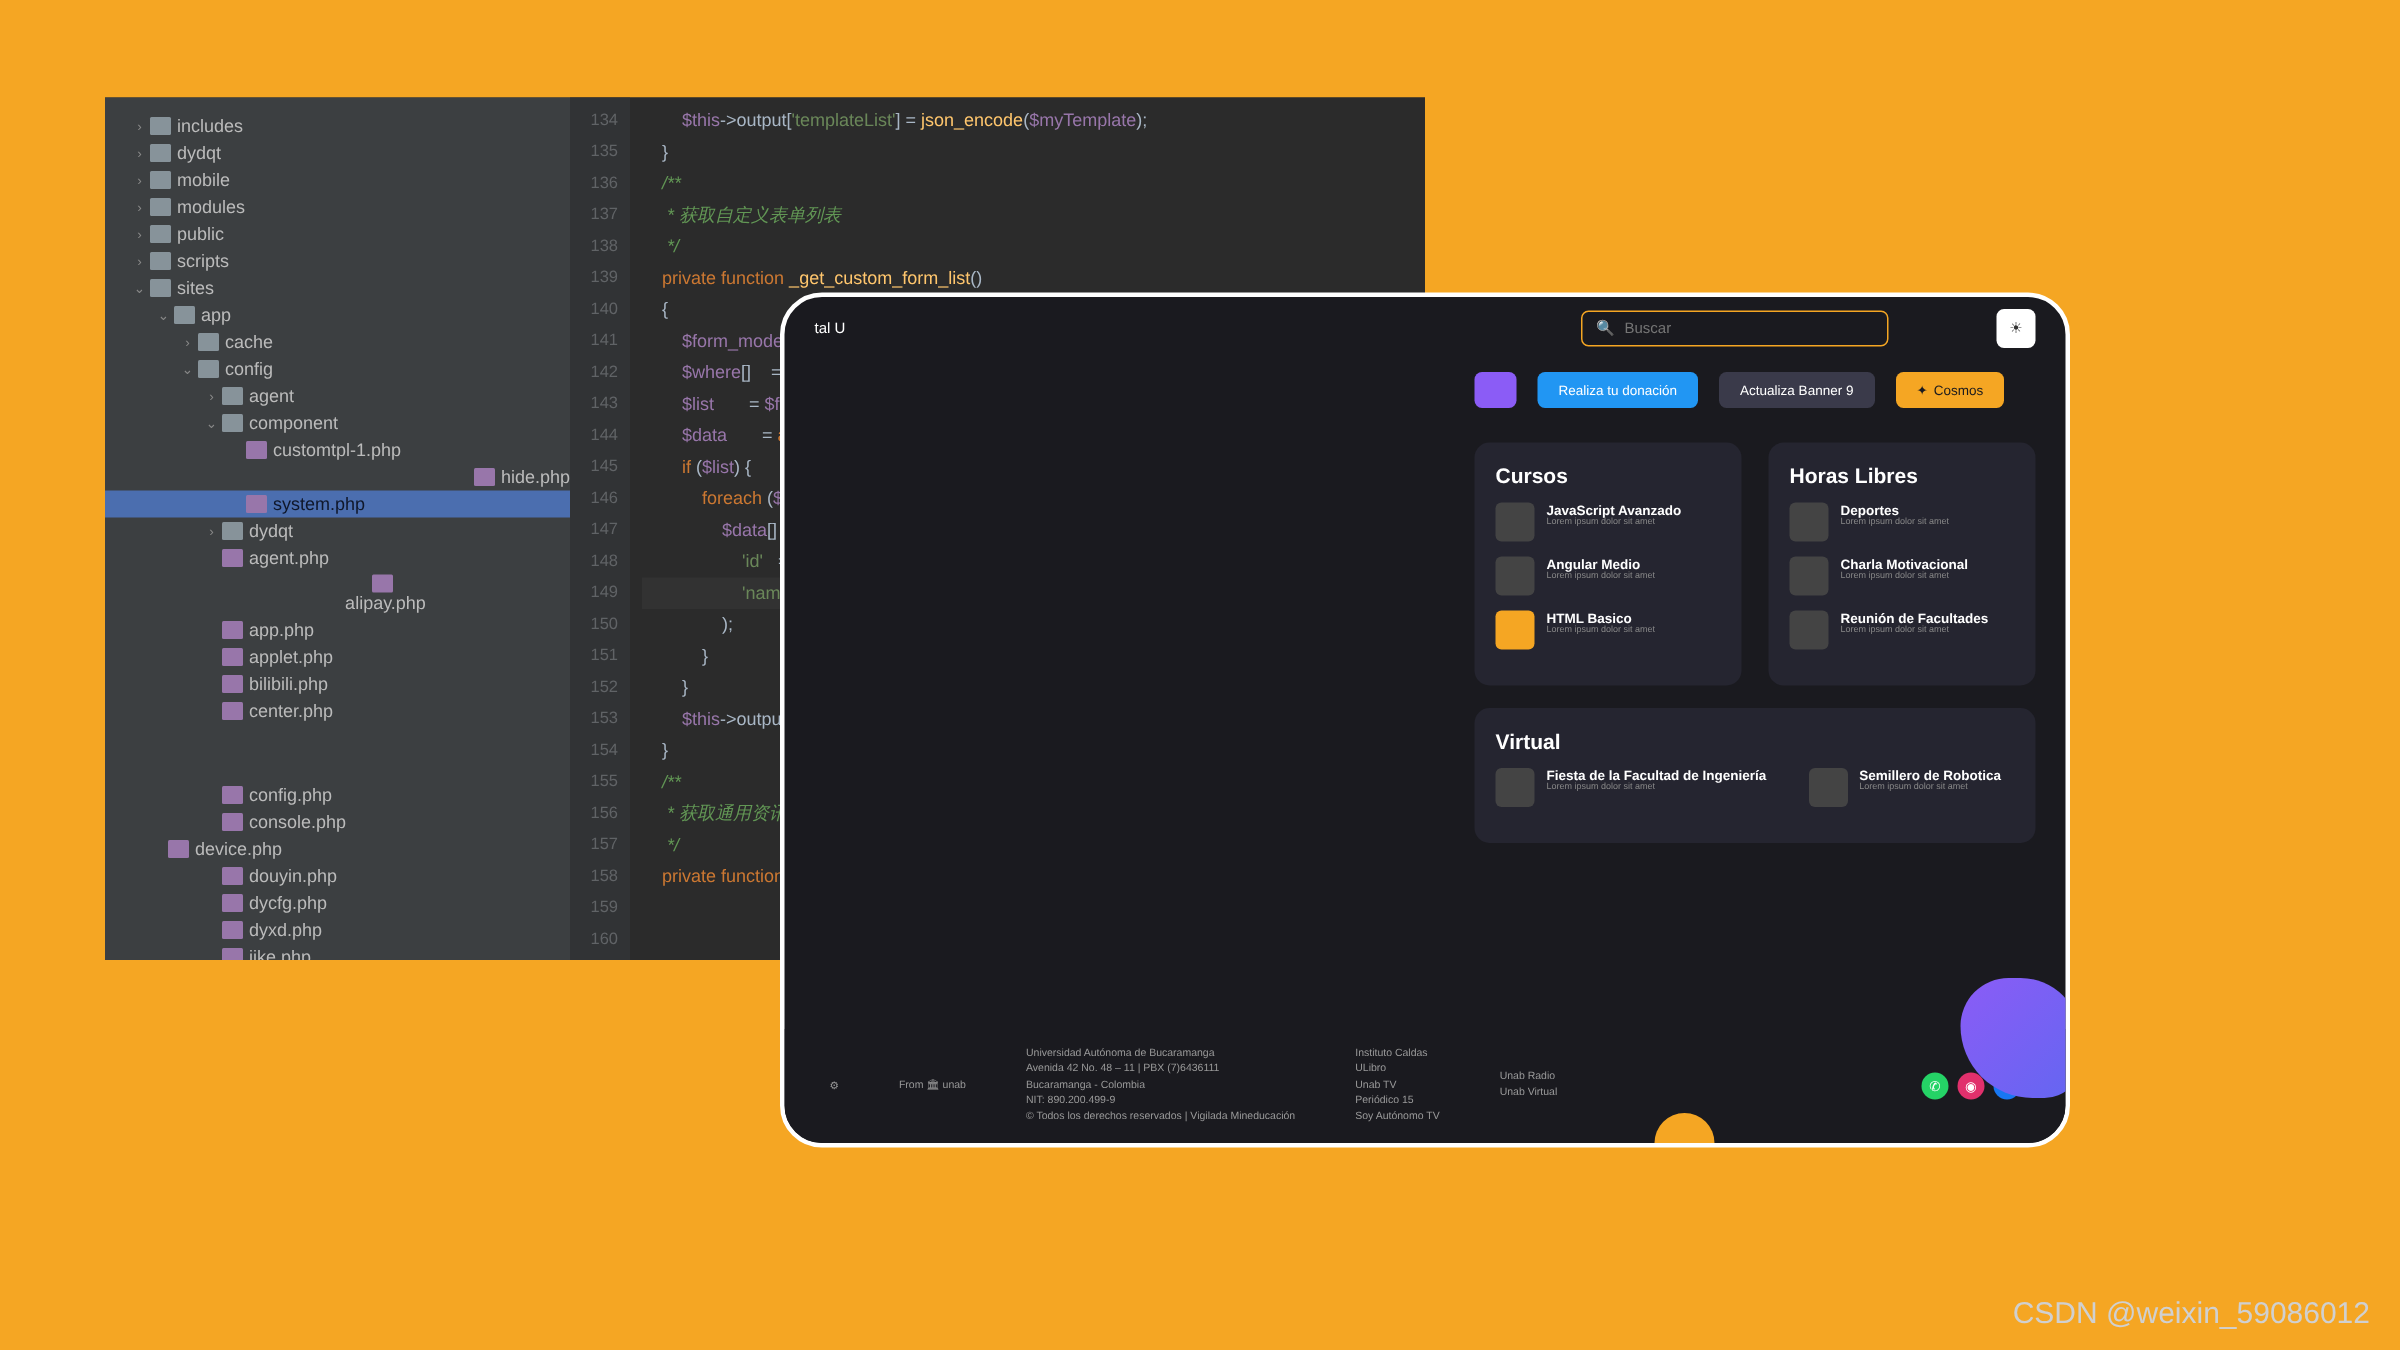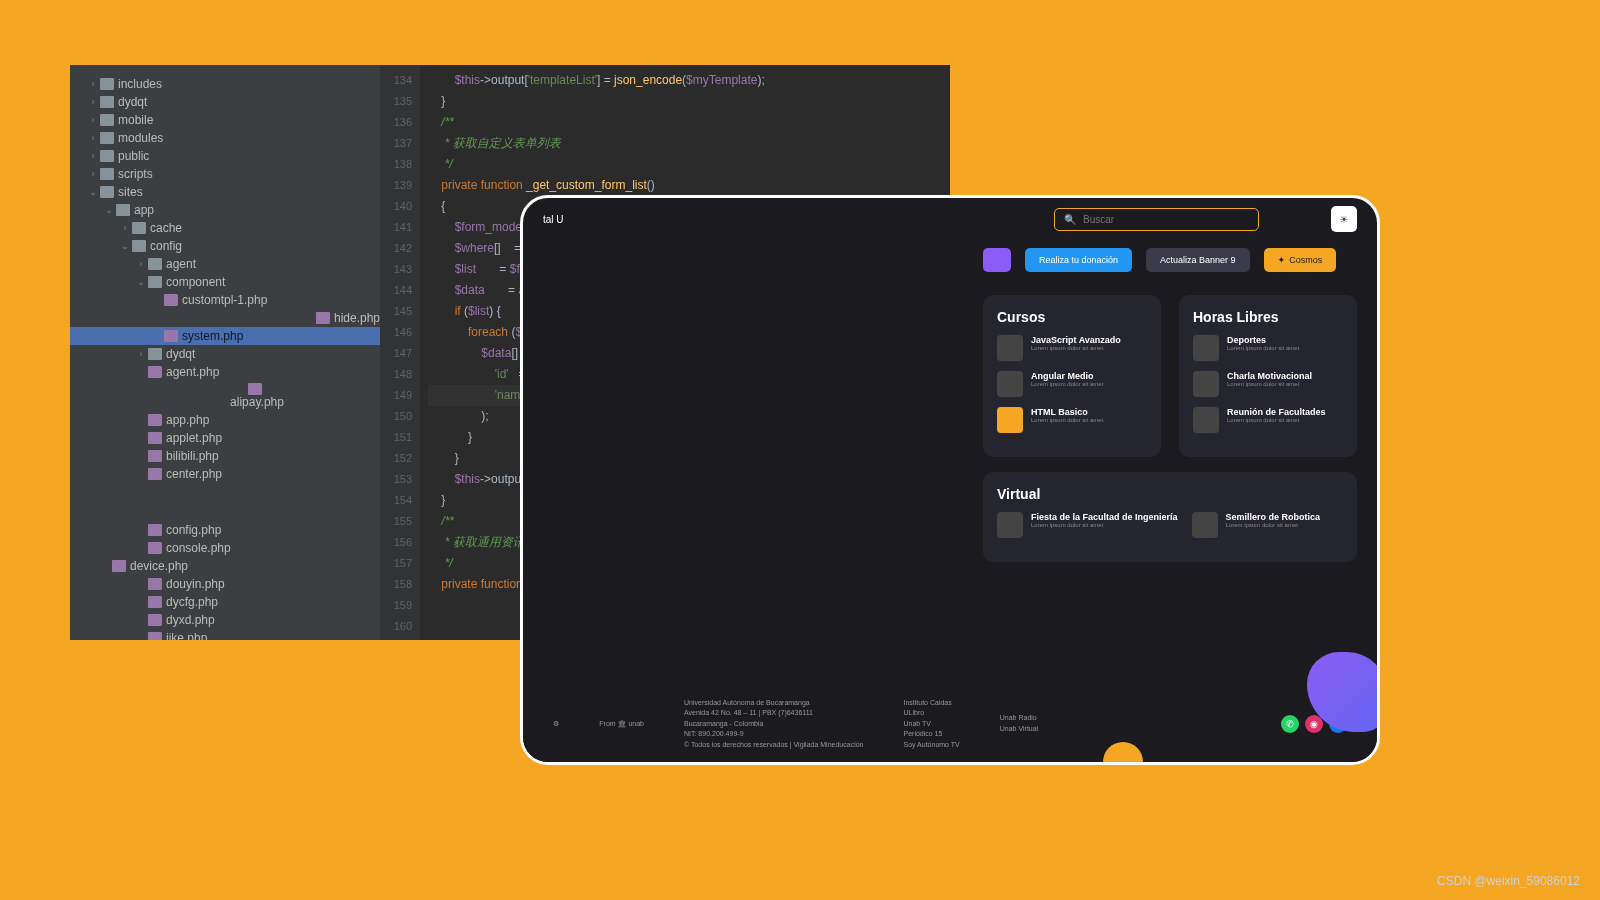--- a/index.html
+++ b/index.html
@@ -28,26 +28,26 @@
 .cards{display:flex;gap:18px;padding:15px 20px;margin-left:440px}
 .card{background:#252530;border-radius:10px;padding:14px;flex:1}
 .card h3{font-size:14px;margin-bottom:10px}
 .item{display:flex;gap:8px;margin-bottom:10px;align-items:flex-start}
 .item .thumb{width:26px;height:26px;background:#444;border-radius:4px;flex-shrink:0}
 .item .thumb.y{background:#f5a623}
 .item .txt .t{font-size:9px;font-weight:600}
 .item .txt .d{font-size:6px;color:#888;line-height:1.2}
 .events{background:#252530;border-radius:10px;padding:14px;margin:0 20px 0 460px}
 .events h3{font-size:14px;margin-bottom:10px}
-.ev-grid{display:flex;gap:14px}
+.ev-grid{display:flex;gap:28px}
 .footer{position:absolute;bottom:0;left:0;right:0;background:#1a1a1f;padding:12px 30px;display:flex;gap:40px;font-size:7px;color:#999;align-items:center}
 .footer .col{line-height:1.5}
 .socials{margin-left:auto;display:flex;gap:6px}
 .soc{width:18px;height:18px;border-radius:50%;display:flex;align-items:center;justify-content:center;font-size:9px;color:#fff}
-.watermark{position:absolute;right:20px;bottom:12px;color:#d0d0d0;font-size:12px;font-family:sans-serif}
+.watermark{position:absolute;right:20px;bottom:12px;color:#d0d0d0;font-size:20px;font-family:sans-serif}
 .blob1{position:absolute;width:40px;height:40px;background:#f5a623;border-radius:50%;left:580px;bottom:-20px}
 .blob2{position:absolute;right:-10px;bottom:30px;width:80px;height:80px;background:linear-gradient(135deg,#8b5cf6,#6366f1);border-radius:40% 50% 30% 60%}
 </style>
 </head>
 <body>
 
 <div class="ide">
   <div class="tree" id="tree">
       <div class="tree-item" style="padding-left: 16px;">
         <span class="chev">›</span>

